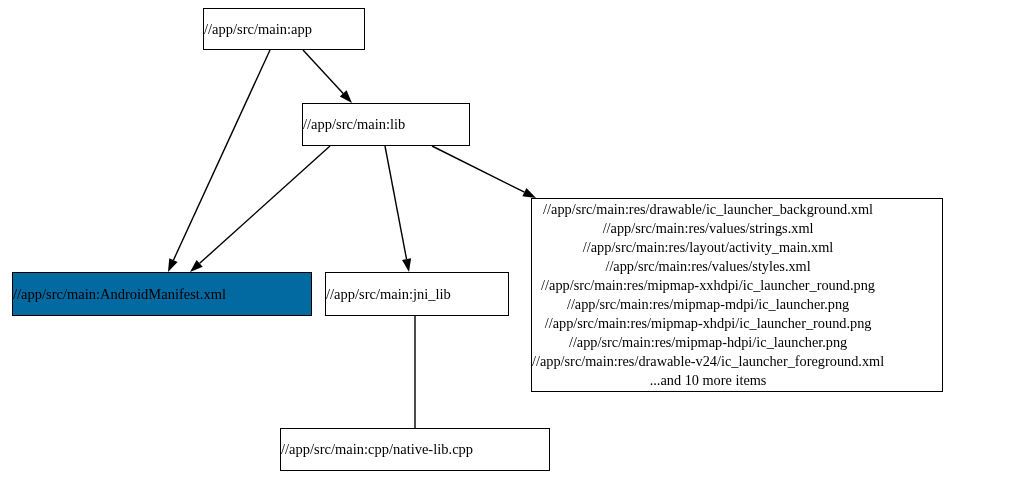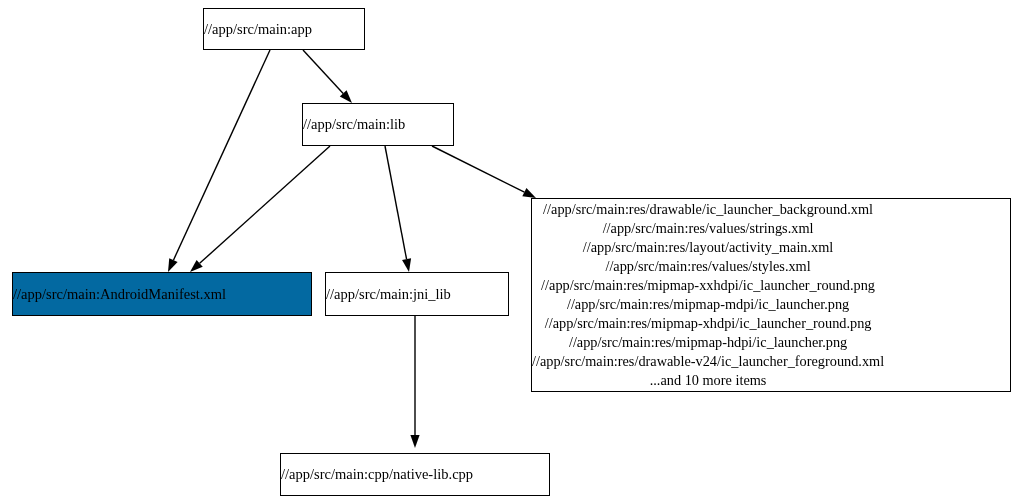--- a/index.html
+++ b/index.html
@@ -55,25 +55,25 @@
       <line x1="330" y1="146" x2="199.66282390121316" y2="263.3034584889082" stroke="#000000" stroke-width="1.4"></line>
       <polygon points="190,272 196.58558613574988,259.88430541617123 202.74006166667644,266.7226115616451" fill="#000000"></polygon>
       <line x1="385" y1="146" x2="406.5675425974301" y2="259.22959863650783" stroke="#000000" stroke-width="1.4"></line>
       <polygon points="409,272 402.0487851918867,260.0903143328018 411.0863000029735,258.36888294021384" fill="#000000"></polygon>
       <line x1="432" y1="146" x2="524.3724465170011" y2="192.18622325850055" stroke="#000000" stroke-width="1.4"></line>
       <polygon points="536,198 522.3152639777013,196.30058833710015 526.4296290563009,188.07185817990094" fill="#000000"></polygon>
       <line x1="415" y1="316" x2="415" y2="435" stroke="#000000" stroke-width="1.4"></line>
       <polygon points="415,448 410.4,435 419.6,435" fill="#000000"></polygon>
     </svg>
 <div class="node" style="left: 203px; top: 8px; width: 162px; height: 42px; border-color: rgb(0, 0, 0); background: rgb(255, 255, 255);"><span>//app/src/main:app</span></div>
-    <div class="node" style="left: 302px; top: 103px; width: 152px; height: 43px; border-color: rgb(0, 0, 0); background: rgb(255, 255, 255);"><span>//app/src/main:lib</span></div>
+    <div class="node" style="left: 302px; top: 103px; width: 168px; height: 43px; border-color: rgb(0, 0, 0); background: rgb(255, 255, 255);"><span>//app/src/main:lib</span></div>
     <div class="node" style="left: 12px; top: 272px; width: 300px; height: 44px; border-color: rgb(0, 0, 0); background: #0369a1;"><span>//app/src/main:AndroidManifest.xml</span></div>
     <div class="node" style="left: 325px; top: 272px; width: 184px; height: 44px; border-color: rgb(0, 0, 0); background: rgb(255, 255, 255);"><span>//app/src/main:jni_lib</span></div>
-    <div class="node" style="left: 280px; top: 453px; width: 270px; height: 43px; border-color: rgb(0, 0, 0); background: rgb(255, 255, 255);"><span>//app/src/main:cpp/native-lib.cpp</span></div>
-    <div class="node multiline" style="left: 531px; top: 198px; width: 480px; height: 194px; border-color: rgb(0, 0, 0); background: rgb(255, 255, 255);"><div>//app/src/main:res/drawable/ic_launcher_background.xml
+    <div class="node" style="left: 280px; top: 428px; width: 270px; height: 43px; border-color: rgb(0, 0, 0); background: rgb(255, 255, 255);"><span>//app/src/main:cpp/native-lib.cpp</span></div>
+    <div class="node multiline" style="left: 531px; top: 198px; width: 412px; height: 194px; border-color: rgb(0, 0, 0); background: rgb(255, 255, 255);"><div>//app/src/main:res/drawable/ic_launcher_background.xml
 //app/src/main:res/values/strings.xml
 //app/src/main:res/layout/activity_main.xml
 //app/src/main:res/values/styles.xml
 //app/src/main:res/mipmap-xxhdpi/ic_launcher_round.png
 //app/src/main:res/mipmap-mdpi/ic_launcher.png
 //app/src/main:res/mipmap-xhdpi/ic_launcher_round.png
 //app/src/main:res/mipmap-hdpi/ic_launcher.png
 //app/src/main:res/drawable-v24/ic_launcher_foreground.xml
 ...and 10 more items</div></div>
   </div>

